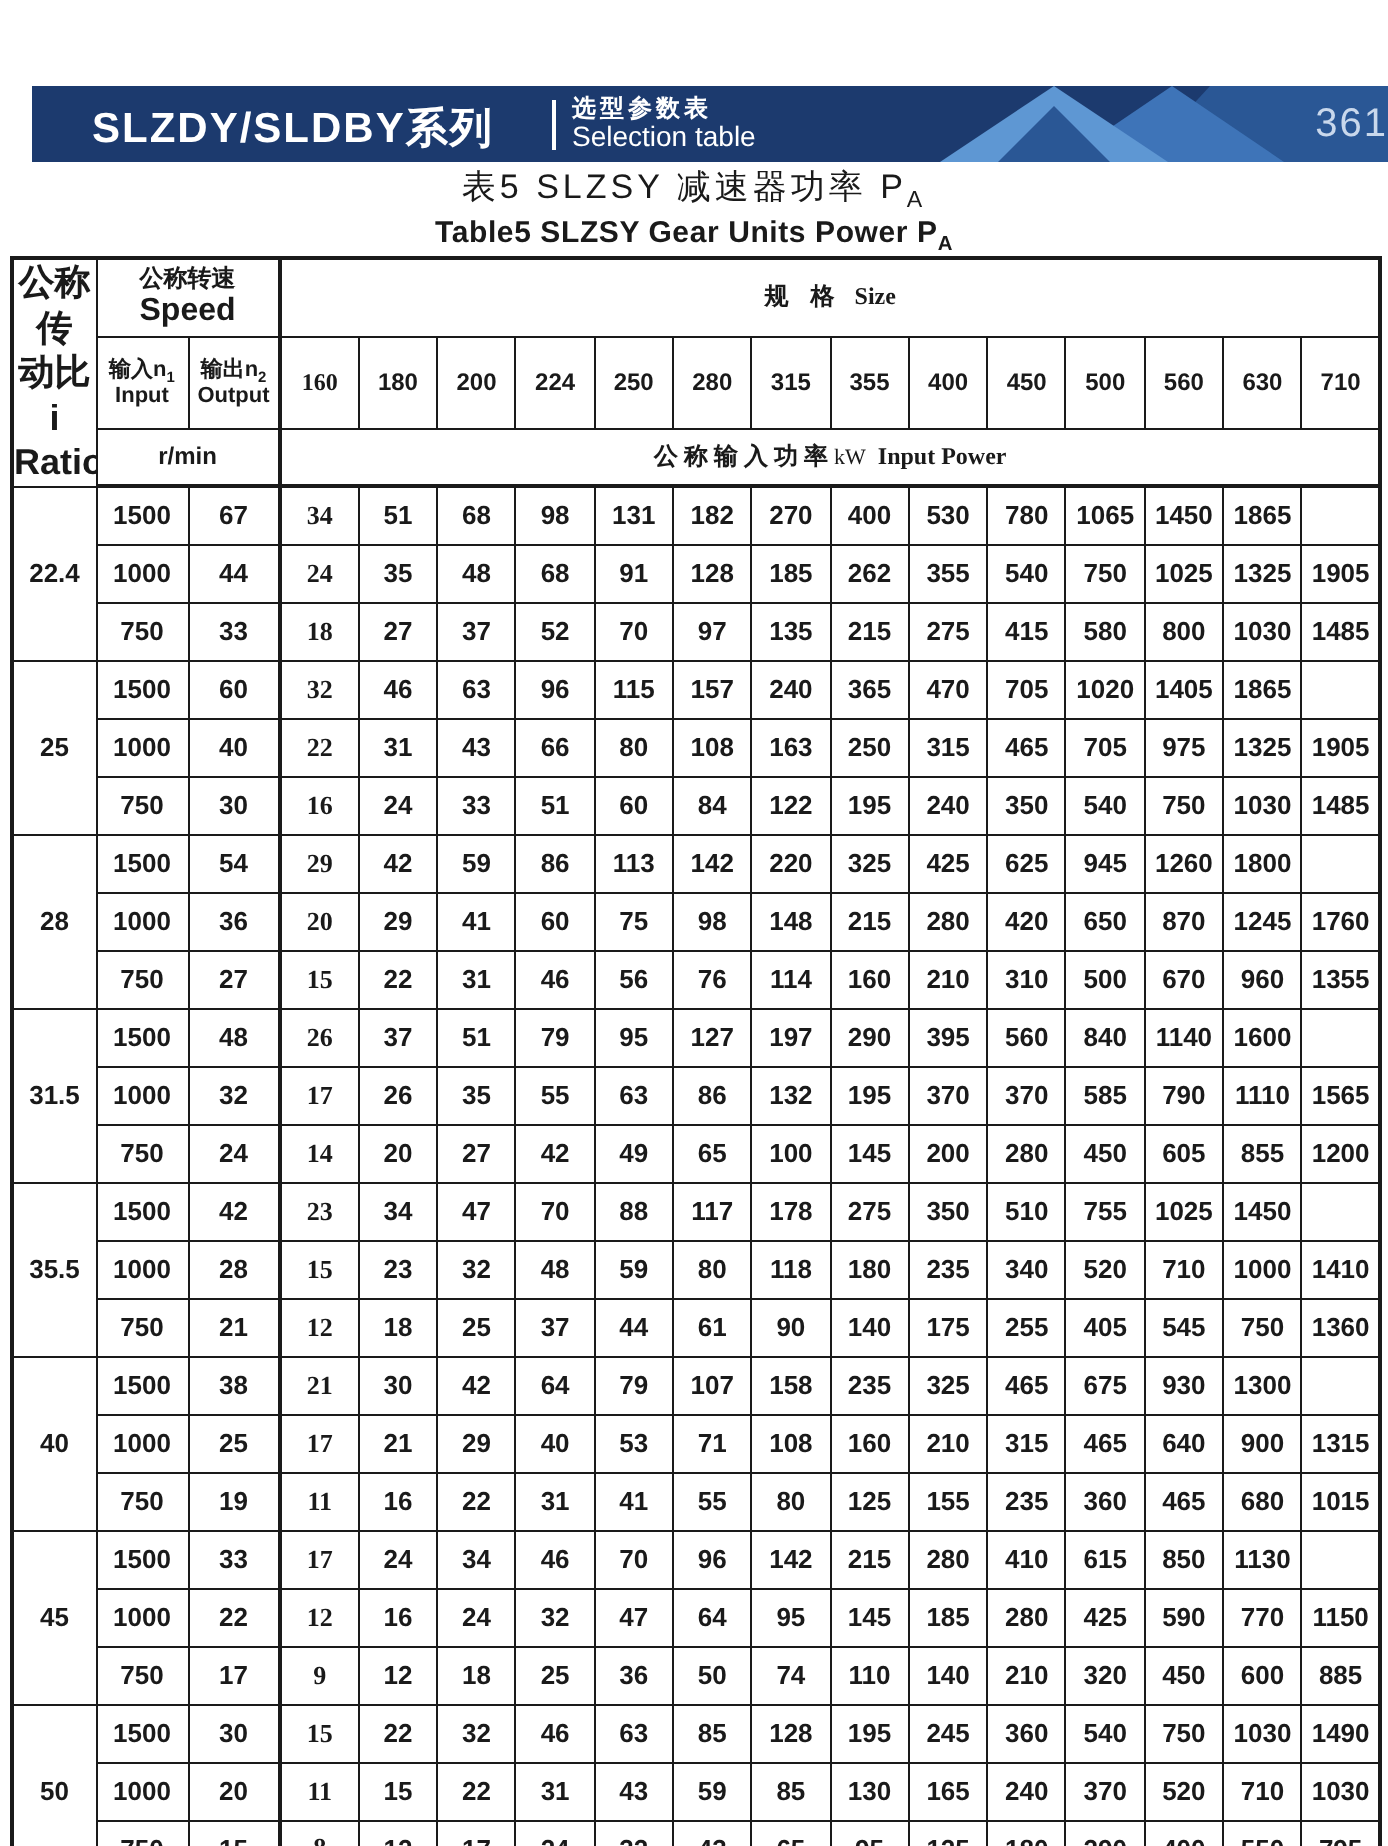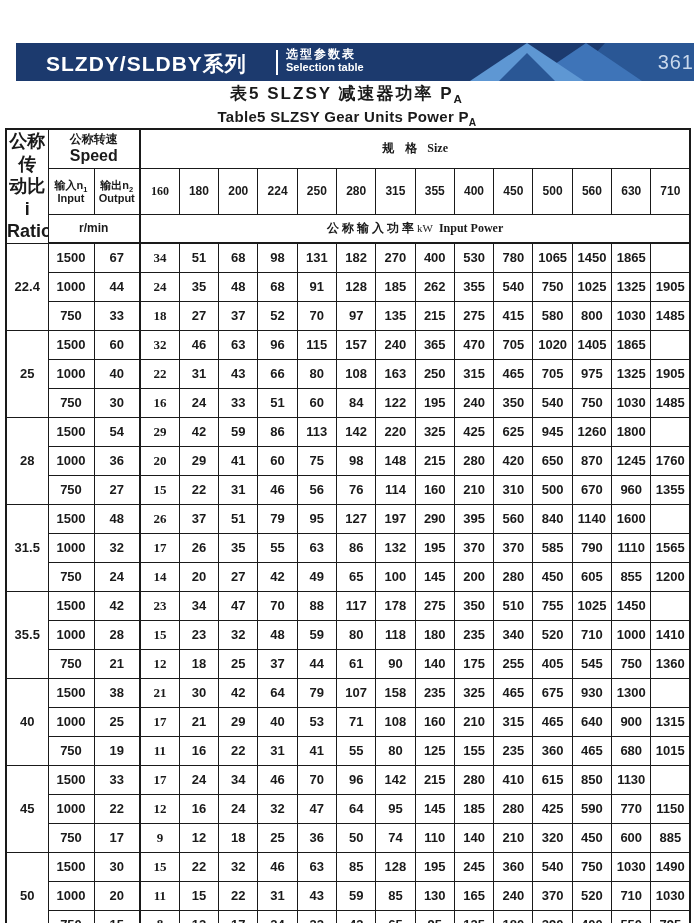--- a/index.html
+++ b/index.html
@@ -15,25 +15,25 @@
   
   .band{position:absolute;top:3px;left:16px;width:694px;height:38px;background:var(--band);overflow:hidden;margin-top:40px;}
   .band-svg{position:absolute;top:0;right:0;z-index:1;}
   .band-svg .c-light{fill:var(--chevron-light);}
   .band-svg .c-mid{fill:var(--chevron-mid);}
   .band-svg .c-block{fill:var(--right-block);}
   .series-title{position:absolute;left:30px;top:7px;font-size:21px;font-weight:bold;color:#fff;letter-spacing:1px;z-index:2;}
   .band-divider{position:absolute;left:260px;top:7px;width:2px;height:25px;background:#fff;z-index:2;}
   .band-sub{position:absolute;left:270px;top:5px;color:#fff;z-index:2;line-height:1.1;}
   .band-sub-cn{font-size:12px;font-weight:bold;letter-spacing:2px;}
-  .band-sub-en{font-size:11px;font-weight:bold;}
+  .band-sub-en{font-size:14px;}
   .page-num{position:absolute;right:16px;top:8px;font-size:20px;color:var(--pagenum);z-index:3;letter-spacing:1px;}
   
   .titles{position:absolute;top:82px;left:0;width:694px;text-align:center;}
-  .title-cn{font-size:17px;font-weight:bold;letter-spacing:2px;}
+  .title-cn{font-size:17px;font-weight:normal;letter-spacing:2px;}
   .title-en{font-size:15px;font-weight:bold;margin-top:3px;letter-spacing:0.3px;text-align:center;}
   sub{font-size:68%;line-height:0;}
   
   .power-table{
     position:absolute;top:128px;left:5px;width:684px;
     border-collapse:collapse;table-layout:fixed;border:2px solid var(--ink);
   }
   .power-table th,.power-table td{
     border:1px solid var(--ink);text-align:center;vertical-align:middle;
     padding:0;overflow:hidden;

